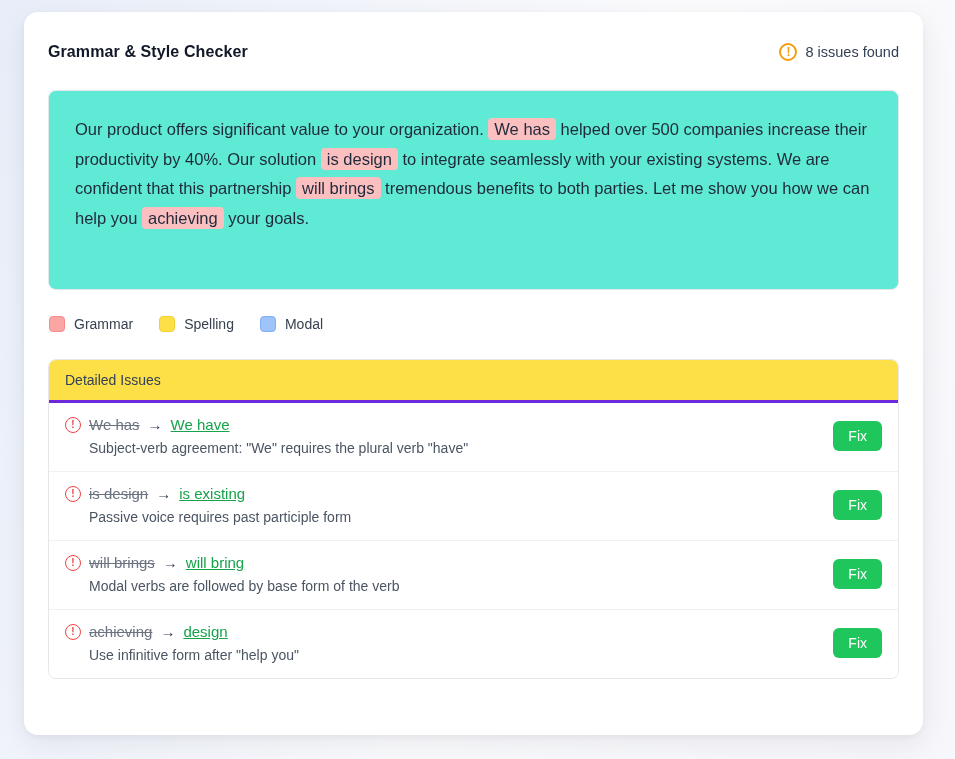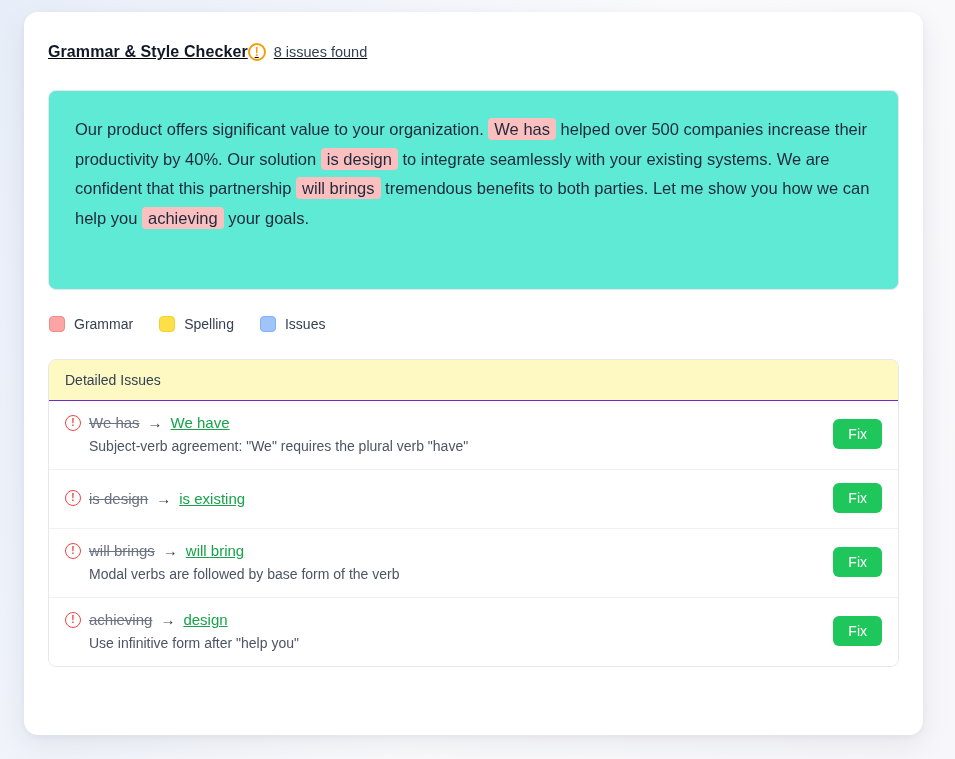--- a/index.html
+++ b/index.html
@@ -13,23 +13,23 @@
     position: absolute;
     left: 24px; top: 12px;
     width: 899px; height: 723px;
     background: #ffffff;
     border-radius: 14px;
     box-shadow: 0 10px 30px rgba(30, 41, 59, 0.08), 0 2px 6px rgba(30,41,59,0.05);
     padding: 24px;
   }
   .card-header {
     display: flex;
+    justify-content: space-between;
     align-items: center;
     height: 32px;
-    text-decoration: underline;
   }
   .title {
     font-size: 16px;
     font-weight: 700;
     color: #111827;
     letter-spacing: 0.1px;
   }
   .issues-badge {
     display: flex;
     align-items: center;
@@ -82,22 +82,22 @@
     display: inline-block;
   }
   .legend-label { font-size: 14px; color: #374151; }
   .issues-panel {
     margin-top: 27px;
     border: 1px solid #e5e7eb;
     border-radius: 8px;
     overflow: hidden;
   }
   .issues-panel-header {
-    background: #fef9c3;
-    border-bottom: 1px solid #6d28d9;
+    background: #fde047;
+    border-bottom: 3px solid #6d28d9;
     padding: 12px 16px;
     font-size: 14px;
     font-weight: 500;
     color: #334155;
   }
   .issue-row {
     display: flex;
     justify-content: space-between;
     align-items: center;
     padding: 13px 16px 15px 16px;
@@ -166,21 +166,21 @@
       <div class="legend-item">
         <span class="swatch" style="background: rgb(252, 165, 165); border-color: rgb(245, 138, 138);"></span>
         <span class="legend-label">Grammar</span>
       </div>
       <div class="legend-item">
         <span class="swatch" style="background: rgb(253, 224, 71); border-color: rgb(242, 210, 50);"></span>
         <span class="legend-label">Spelling</span>
       </div>
       <div class="legend-item">
         <span class="swatch" style="background: rgb(159, 196, 250); border-color: rgb(127, 176, 245);"></span>
-        <span class="legend-label">Issues</span>
+        <span class="legend-label">Modal</span>
       </div>
     </div>
 
   <div class="issues-panel">
     <div class="issues-panel-header">Detailed Issues</div>
     <div>
         <div class="issue-row">
           <div class="issue-main">
             <div class="issue-line1">
               <span class="err-icon">!</span>
@@ -193,20 +193,21 @@
           <button class="fix-btn">Fix</button>
         </div>
         <div class="issue-row">
           <div class="issue-main">
             <div class="issue-line1">
               <span class="err-icon">!</span>
               <span class="issue-original">is design</span>
               <span class="issue-arrow">→</span>
               <span class="issue-suggestion">is existing</span>
             </div>
+            <div class="issue-desc">Passive voice requires past participle form</div>
           </div>
           <button class="fix-btn">Fix</button>
         </div>
         <div class="issue-row">
           <div class="issue-main">
             <div class="issue-line1">
               <span class="err-icon">!</span>
               <span class="issue-original">will brings</span>
               <span class="issue-arrow">→</span>
               <span class="issue-suggestion">will bring</span>

